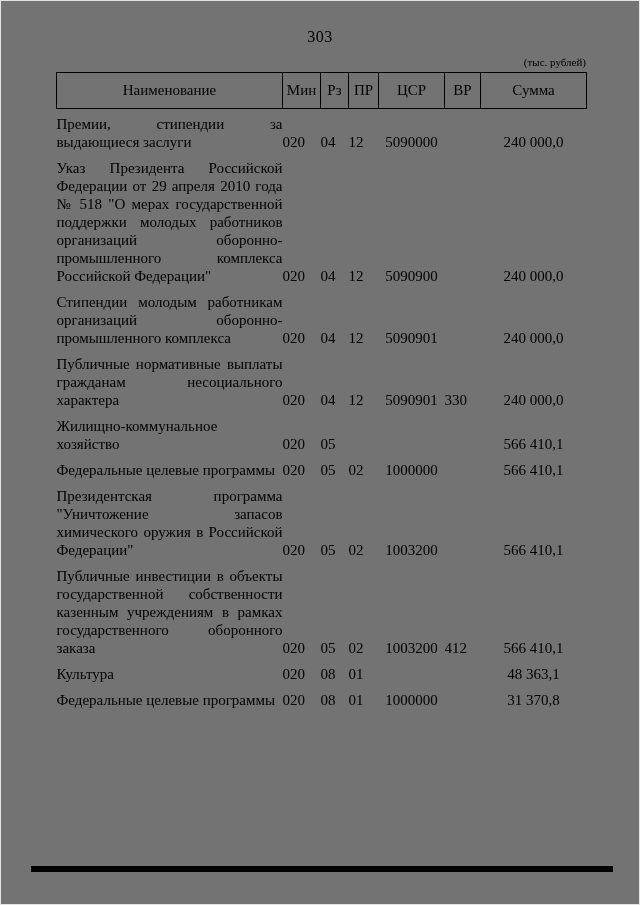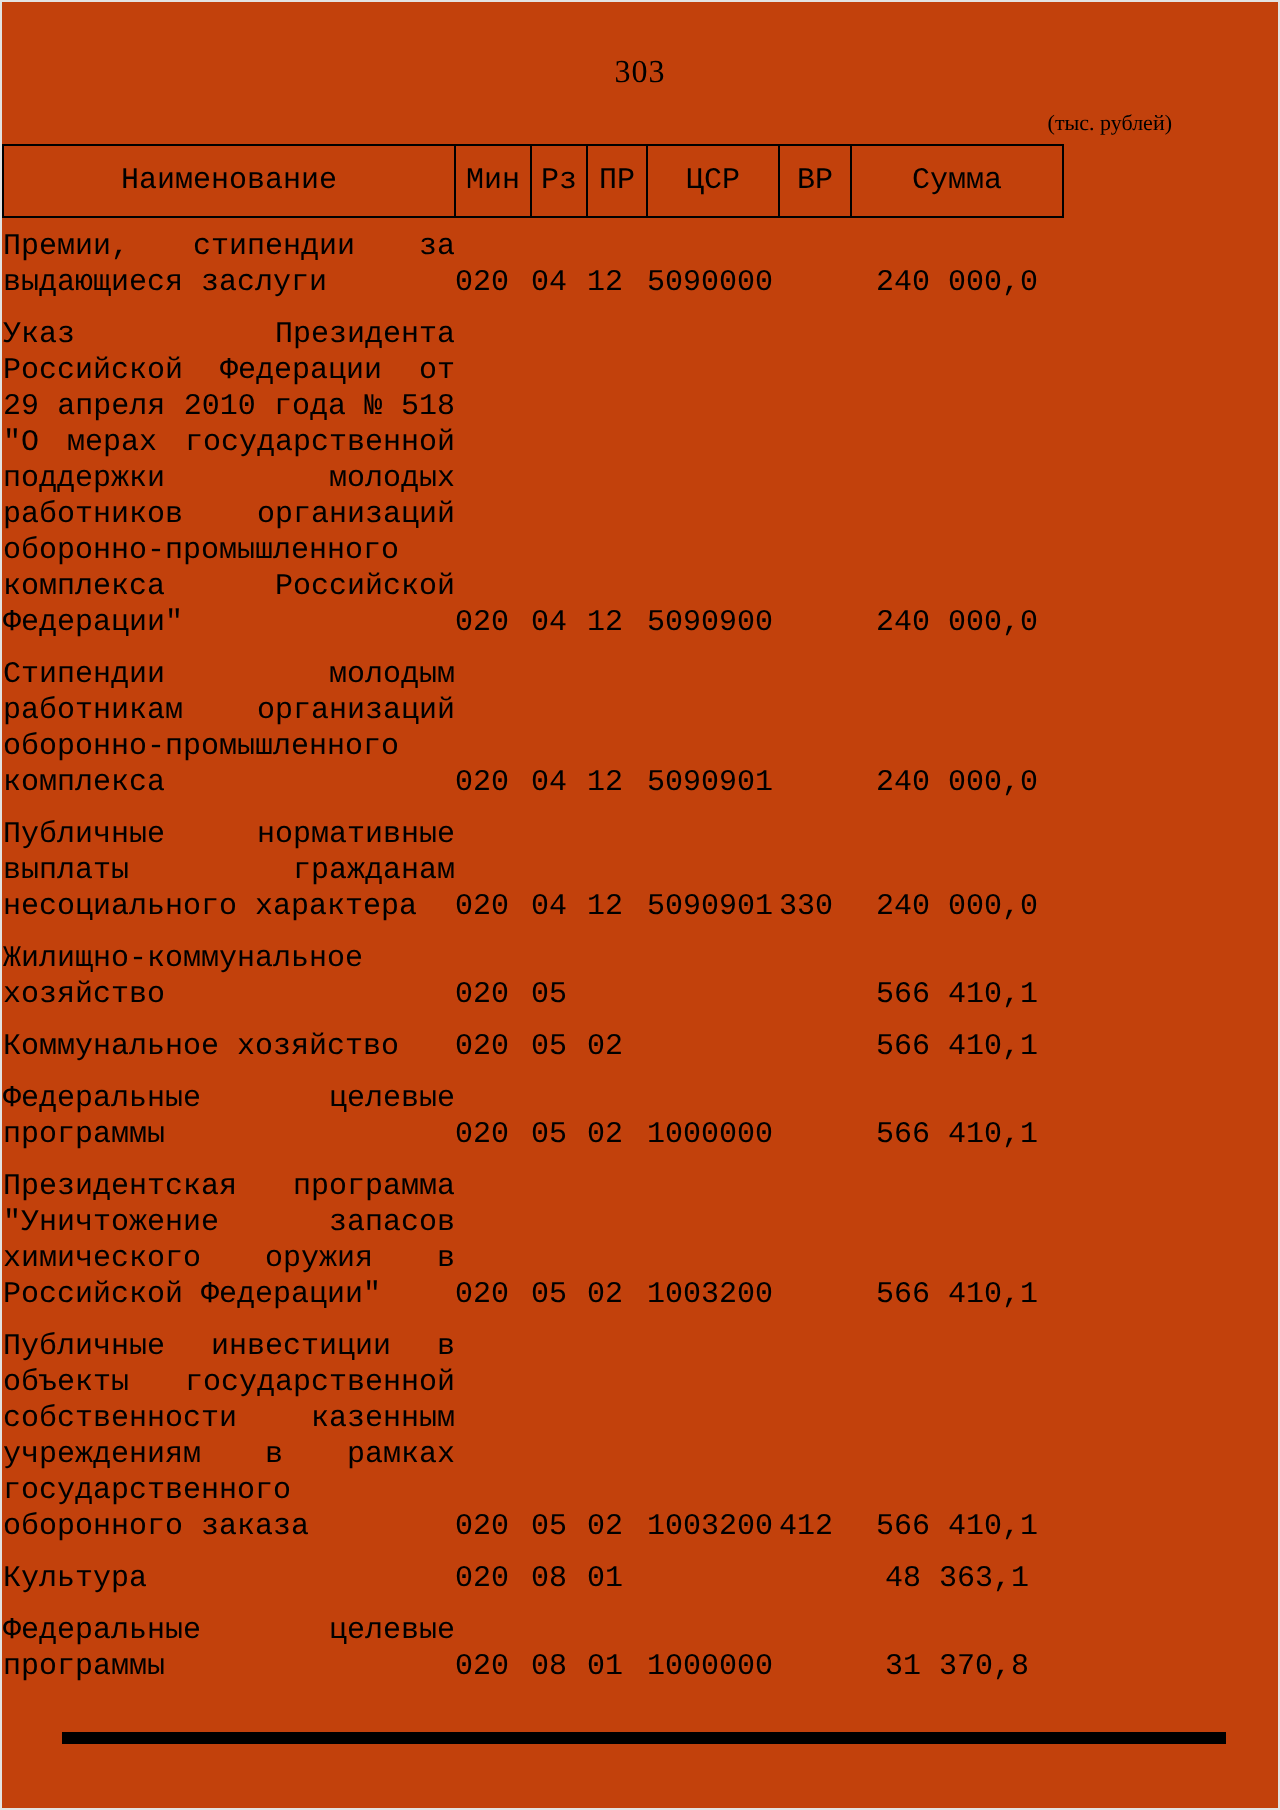--- a/index.html
+++ b/index.html
@@ -5,45 +5,45 @@
   html, body {
     margin: 0;
     padding: 0;
     background: #ffffff;
   }
   .page {
     position: relative;
     width: 640px;
     height: 905px;
     margin: 0 auto;
-    background: #c2410c;
+    background: #737373;
     font-family: "Liberation Serif", serif;
     color: #000;
     box-sizing: border-box;
     border: 1px solid #e3e3e3;
     overflow: hidden;
   }
   .page-number {
     text-align: center;
     padding-top: 27px;
     font-size: 16px;
     letter-spacing: 0.5px;
   }
   .units-label {
     width: 530px;
     margin: 10px auto 4px auto;
     margin-left: 55px;
     text-align: right;
     font-size: 11px;
   }
   table.budget {
+    margin-left: 55px;
     width: 530px;
     border-collapse: collapse;
     table-layout: fixed;
-    font-family: Liberation Mono, monospace;
   }
   table.budget th {
     border: 1px solid #000;
     font-weight: normal;
     font-size: 15px;
     text-align: center;
     vertical-align: middle;
     padding: 9px 2px;
   }
   table.budget td {
@@ -54,21 +54,21 @@
   }
   td.c-name {
     text-align: justify;
     padding-right: 6px;
     padding-left: 2px;
   }
   td.c-min, td.c-rz, td.c-pr, td.c-vr {
     white-space: nowrap;
   }
   td.c-csr {
-    text-align: left;
+    text-align: center;
     white-space: nowrap;
   }
   td.c-summa {
     text-align: center;
     padding-right: 2px;
     white-space: nowrap;
   }
   .bottom-rule {
     position: absolute;
     left: 30px;
@@ -148,29 +148,20 @@
         <tr>
           <td class="c-name">Жилищно-коммунальное хозяйство</td>
           <td class="c-min">020</td>
           <td class="c-rz">05</td>
           <td class="c-pr"></td>
           <td class="c-csr"></td>
           <td class="c-vr"></td>
           <td class="c-summa">566 410,1</td>
         </tr>
         <tr>
-          <td class="c-name">Коммунальное хозяйство</td>
-          <td class="c-min">020</td>
-          <td class="c-rz">05</td>
-          <td class="c-pr">02</td>
-          <td class="c-csr"></td>
-          <td class="c-vr"></td>
-          <td class="c-summa">566 410,1</td>
-        </tr>
-        <tr>
           <td class="c-name">Федеральные целевые программы</td>
           <td class="c-min">020</td>
           <td class="c-rz">05</td>
           <td class="c-pr">02</td>
           <td class="c-csr">1000000</td>
           <td class="c-vr"></td>
           <td class="c-summa">566 410,1</td>
         </tr>
         <tr>
           <td class="c-name">Президентская программа "Уничтожение запасов химического оружия в Российской Федерации"</td>

